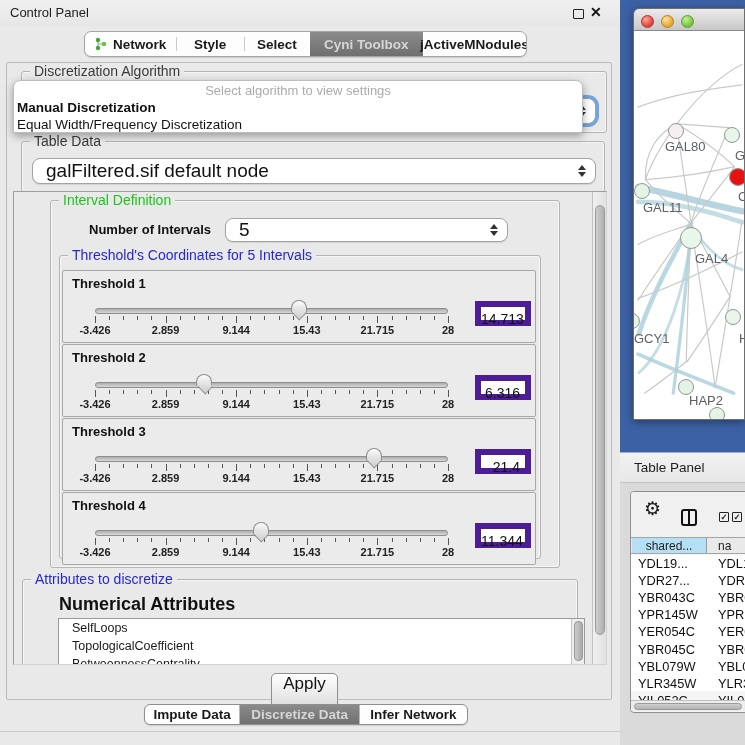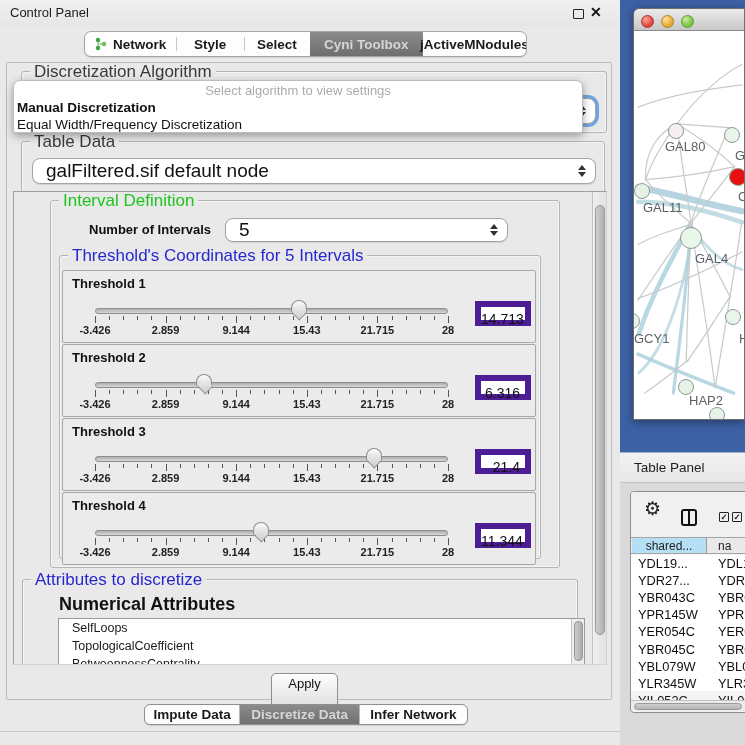--- a/index.html
+++ b/index.html
@@ -16,21 +16,21 @@
 
   .tabbar { position:absolute; left:84px; top:31px; width:443px; height:26px; background:#FDFDFD; border:1px solid #A5A5A5; border-radius:7px; display:flex; overflow:hidden; box-shadow:0 1px 1px rgba(0,0,0,.12); }
   .tab { display:flex; align-items:center; justify-content:center; font-size:13.5px; font-weight:600; color:#1a1a1a; height:100%; position:relative; }
   .tab.sep::before { content:""; position:absolute; left:0; top:5px; bottom:5px; width:1px; background:#C9C9C9; }
   .tab.selected { background:linear-gradient(#8B8B8B,#6F6F6F); color:#D6D6D6; }
   .net-glyph { width:12px; height:14px; margin-right:6px; }
 
   .tabpage { position:absolute; left:6px; top:62px; width:606px; height:638px; background:#E9E9E9; border:1px solid #BCBCBC; border-radius:2px; }
 
   .group { position:absolute; border:1px solid #B4B4B4; border-radius:3px; box-shadow:inset 0 0 0 1px rgba(255,255,255,.55); }
-  .gtitle { position:absolute; top:-8px; left:8px; background:#E9E9E9; padding:0 4px; font-size:17px; color:#3a3a3a; line-height:15px; white-space:nowrap; }
+  .gtitle { position:absolute; top:-8px; left:8px; background:#E9E9E9; padding:0 4px; font-size:14px; color:#3a3a3a; line-height:15px; white-space:nowrap; }
   .gtitle.green { color:#1EC31E; }
   .gtitle.blue { color:#2727CE; }
 
   .combo { position:absolute; background:#FFFFFF; border:1px solid #A3A3A3; border-radius:8px; font-size:19px; color:#111; box-shadow:0 1px 1px rgba(0,0,0,.10); }
   .combo .ctext { position:absolute; left:13px; top:50%; transform:translateY(-50%); white-space:nowrap; }
   .stepper { position:absolute; right:9px; top:50%; transform:translateY(-50%); display:flex; flex-direction:column; gap:2px; }
   .stepper i { width:0; height:0; border-left:4px solid transparent; border-right:4px solid transparent; }
   .stepper .up { border-bottom:5px solid #333; }
   .stepper .dn { border-top:5px solid #333; }
 
@@ -52,21 +52,21 @@
   .thumb::after { content:""; position:absolute; left:2.4px; top:6.2px; width:9.5px; height:9.5px; transform:rotate(45deg); background:linear-gradient(135deg,#EFEFEF,#CDCDCD); border-right:1px solid #8f8f8f; border-bottom:1px solid #8f8f8f; }
   .tval { position:absolute; left:412px; top:30px; width:56px; height:25px; background:#fff; border:6px solid #4c1d95; font-size:14px; color:#111; text-align:right; padding:4px 5px 0 0; }
 
   
   .attr-label { position:absolute; left:36px; top:14px; font-size:18px; font-weight:bold; color:#111; }
   .attr-list { position:absolute; left:35px; top:38px; width:527px; height:62px; background:#fff; border:1px solid #9a9a9a; }
   .attr-item { font-size:12.5px; color:#1a1a1a; padding:2px 0 2px 13px; line-height:14px; }
   .attr-scroll { position:absolute; right:0; top:0; width:13px; height:100%; background:#EFEFEF; border-left:1px solid #C5C5C5; }
   .attr-scroll .thumb-v2 { position:absolute; left:1.5px; top:2px; width:9px; height:40px; border-radius:4px; background:linear-gradient(90deg,#CCC,#ABAAAA); border:1px solid #999; }
 
-  .apply-btn { position:absolute; left:264px; top:610px; width:67px; height:36px; background:linear-gradient(#FEFEFE,#DDDDDD); border:1px solid #8f8f8f; border-radius:5px; font-size:13px; color:#111; text-align:center; line-height:19px; box-shadow:0 1px 1px rgba(0,0,0,.15); }
+  .apply-btn { position:absolute; left:264px; top:610px; width:67px; height:36px; background:linear-gradient(#FEFEFE,#DDDDDD); border:1px solid #8f8f8f; border-radius:5px; font-size:17px; color:#111; text-align:center; line-height:19px; box-shadow:0 1px 1px rgba(0,0,0,.15); }
 
   .bottom-tabs { position:absolute; left:144px; top:704px; width:324px; height:21px; display:flex; border:1px solid #8f8f8f; border-radius:6px; overflow:hidden; background:#FDFDFD; box-shadow:0 1px 1px rgba(0,0,0,.12); }
   .btab { font-size:13.5px; font-weight:600; color:#1a1a1a; display:flex; align-items:center; justify-content:center; border-right:1px solid #B9B9B9; }
   .btab:last-child { border-right:none; }
   .btab.selected { background:linear-gradient(#8B8B8B,#707070); color:#D6D6D6; }
   .bottom-divider { position:absolute; left:0; top:731px; width:620px; height:1px; background:#C9C9C9; }
 
   
   .popup { position:absolute; left:13px; top:80px; width:570px; height:53px; background:#fff; border:1px solid #BDBDBD; border-radius:7px 7px 2px 2px; box-shadow:0 3px 8px rgba(0,0,0,.35); z-index:30; overflow:hidden; }
   .popup .prompt { height:18px; font-size:13px; color:#ABABAB; text-align:center; line-height:19px; }

